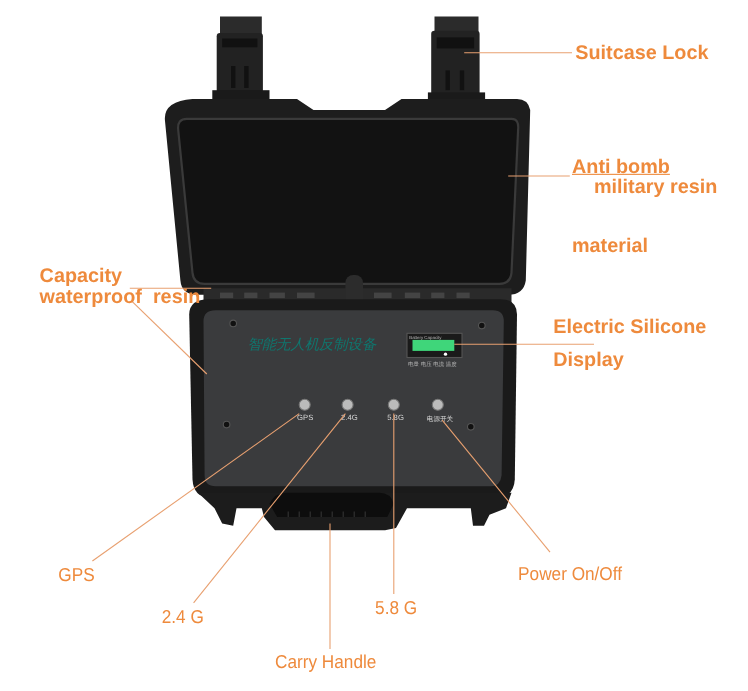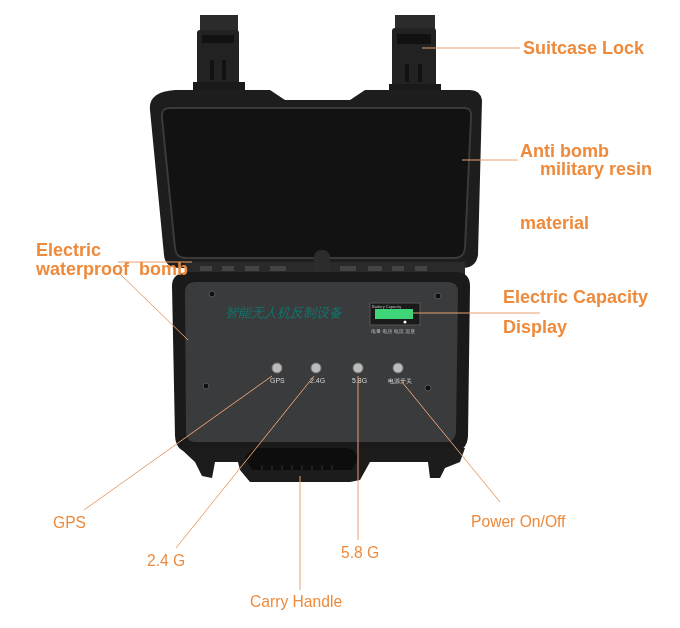--- a/index.html
+++ b/index.html
@@ -112,24 +112,24 @@
     <line x1="413" y1="313" x2="540" y2="313"></line>
     <line x1="272" y1="376" x2="84" y2="510"></line>
     <line x1="314" y1="376" x2="176" y2="548"></line>
     <line x1="358" y1="376" x2="358" y2="540"></line>
     <line x1="300" y1="476" x2="300" y2="590"></line>
     <line x1="402" y1="382" x2="500" y2="502"></line>
   </g>
 </svg>
 
 <div class="label lbl-bold" style="left:523px;top:39px;">Suitcase Lock</div>
-<div class="label lbl-bold" style="left:520px;top:142px;">Anti bomb</div>
+<div class="label lbl-bold" style="left:520px;top:142px;text-decoration:underline;">Anti bomb</div>
 <div class="label lbl-bold" style="left:520px;top:160px;margin-left:20px;">military resin</div>
 <div class="label lbl-bold" style="left:520px;top:178px;margin-top:36px;">material</div>
-<div class="label lbl-bold" style="left:36px;top:241px;">Electric</div>
-<div class="label lbl-bold" style="left:36px;top:260px;white-space:pre;">waterproof  bomb</div>
-<div class="label lbl-bold" style="left:503px;top:288px;">Electric Capacity</div>
+<div class="label lbl-bold" style="left:36px;top:241px;">Capacity</div>
+<div class="label lbl-bold" style="left:36px;top:260px;white-space:pre;">waterproof  resin</div>
+<div class="label lbl-bold" style="left:503px;top:288px;">Electric Silicone</div>
 <div class="label lbl-bold" style="left:503px;top:318px;">Display</div>
 <div class="label lbl-narrow" style="left:53px;top:513px;">GPS</div>
 <div class="label lbl-narrow" style="left:147px;top:551px;">2.4 G</div>
 <div class="label lbl-narrow" style="left:341px;top:543px;">5.8 G</div>
 <div class="label lbl-narrow" style="left:471px;top:512px;">Power On/Off</div>
 <div class="label lbl-narrow" style="left:250px;top:592px;">Carry Handle</div>
 
 </body></html>

